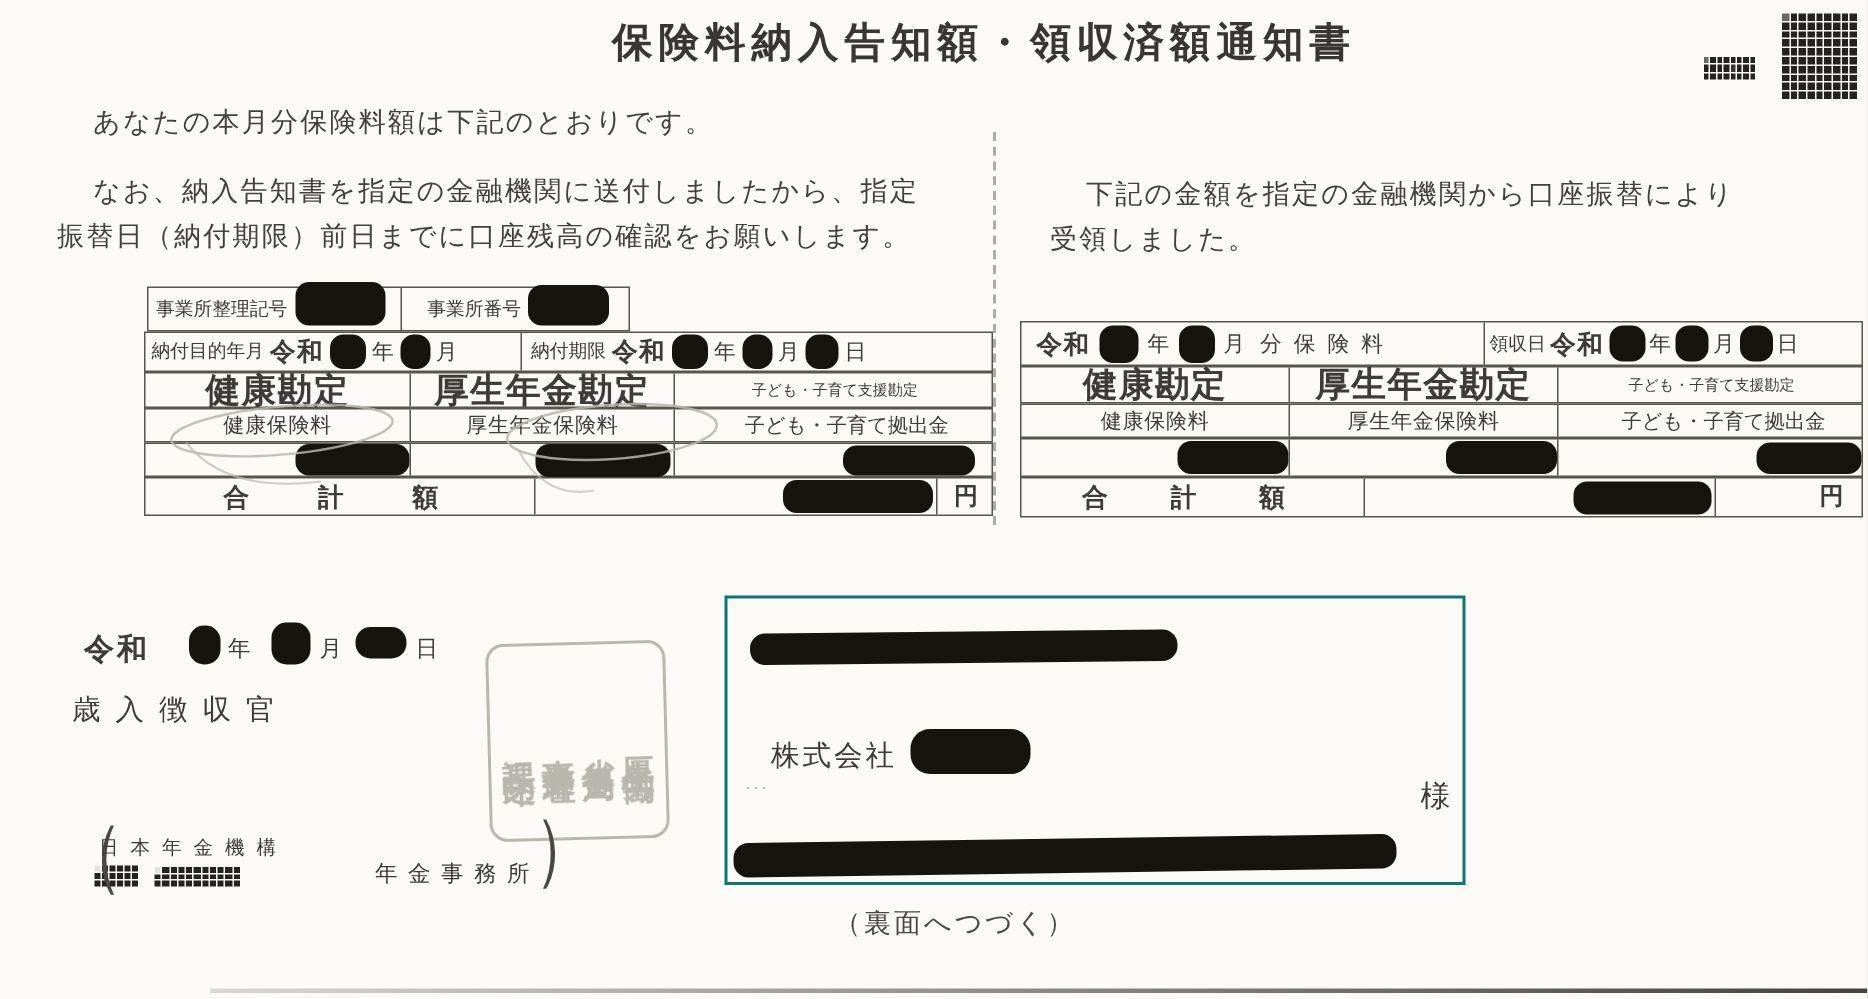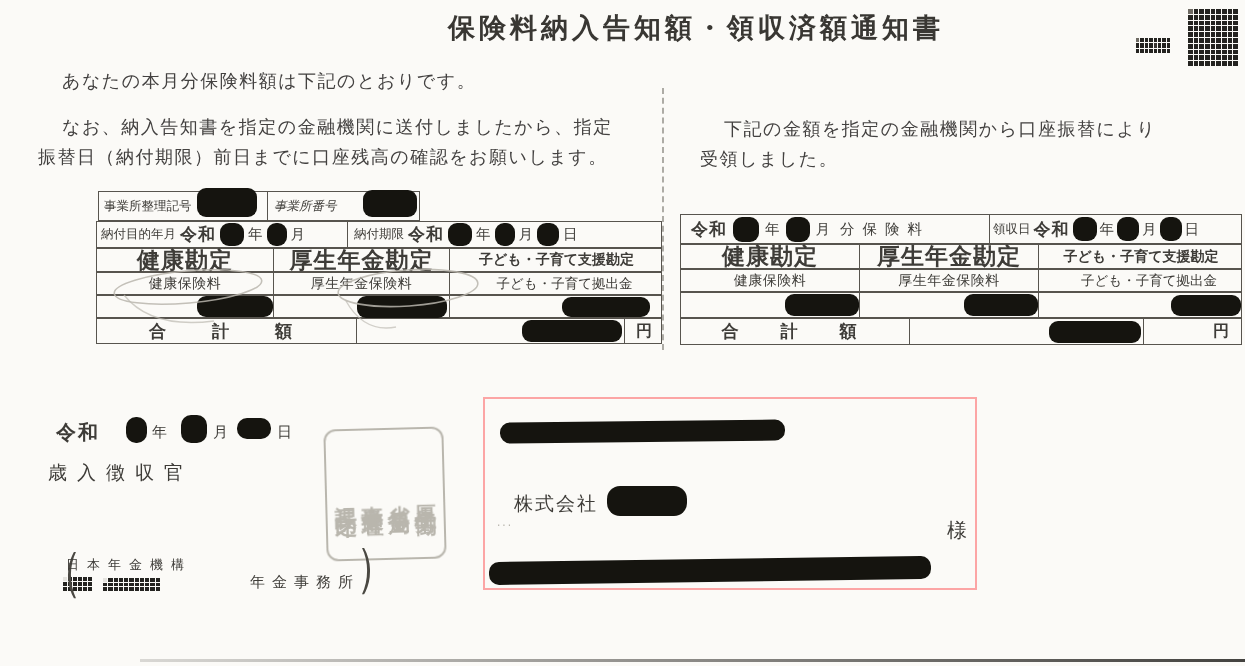--- a/index.html
+++ b/index.html
@@ -14,40 +14,40 @@
   
   .trow{position:absolute;border:1.6px solid #57544e;display:flex;box-sizing:border-box;}
   .tcell{height:100%;display:flex;align-items:center;justify-content:center;
          box-sizing:border-box;border-left:1.6px solid #57544e;column-gap:5px;
          position:relative;flex:none;white-space:nowrap;overflow:visible;}
   .tcell.first{border-left:none;}
   .xs{font-size:12.5px;}
   .md{font-size:14.5px;}
   .era{font-size:17px;font-weight:bold;letter-spacing:1px;}
   .hdr{font-size:23px;font-weight:bold;letter-spacing:1px;}
-  .hdr3{font-size:14px;font-weight:bold;}
+  .hdr3{font-size:10px;font-weight:normal;}
   .item{font-size:14px;letter-spacing:.5px;}
   .item3{font-size:13.5px;margin-left:16px;}
   .total{font-size:17px;font-weight:bold;letter-spacing:46px;padding-left:34px;}
   .yen{font-size:16px;font-weight:bold;}
   .para{position:absolute;font-size:18px;letter-spacing:1.5px;line-height:30px;white-space:nowrap;color:#434140;}
   .title{position:absolute;left:408px;top:10px;font-size:27px;font-weight:bold;
-         letter-spacing:4px;color:#393733;white-space:nowrap;margin-left:40px;}
+         letter-spacing:4px;color:#393733;white-space:nowrap;}
   .vdash{position:absolute;left:662px;top:88px;height:262px;border-left:2px dashed #8d8a83;opacity:.7;}
   .pixelgrid{position:absolute;display:grid;gap:1px;}
   .seal{position:absolute;left:325px;top:428px;width:120px;height:132px;
         border:2.5px solid #b2afa6;border-radius:12px;box-sizing:border-box;
         display:flex;flex-direction:row-reverse;justify-content:space-around;align-items:center;
         padding:4px 5px;opacity:.9;transform:rotate(-1.5deg);z-index:0;filter:blur(.3px);}
   .sealcol{writing-mode:vertical-rl;text-orientation:upright;font-size:22px;font-weight:bold;
            color:#b2afa6;letter-spacing:3px;line-height:1;}
   .bigparen{position:absolute;font-size:40px;font-weight:400;color:#4a4842;
             transform:scaleY(1.35);line-height:1;z-index:1;}
   .rbox{position:absolute;left:483px;top:397px;width:494px;height:193px;
-        border:2px solid #fca5a5;box-sizing:border-box;}
+        border:2px solid #0f766e;box-sizing:border-box;}
   .penmarks{position:absolute;left:96px;top:191px;z-index:2;pointer-events:none;}
   .scanline{position:absolute;left:140px;top:659px;width:1105px;height:3px;
             background:linear-gradient(90deg,rgba(80,78,72,.2),rgba(60,58,54,.55) 45%,rgba(35,34,31,.85));}
   .z1{z-index:1;}
 </style>
 </head>
 <body>
 
 <div class="page">
 
@@ -183,21 +183,21 @@
 
   <div class="vdash"></div>
 
   <div class="abs" style="left:96px;top:191px;width:566px;height:153px;">
 
     <div class="trow" style="left:2px;top:0;width:322px;height:30px;">
       <div class="tcell first" style="width:168px;justify-content:flex-start;padding-left:5px;">
         <span class="xs">事業所整理記号</span>
         <span class="blob" style="width:60px;height:29px;margin-top:-7px;"></span>
       </div>
-      <div class="tcell" style="width:150px;justify-content:space-between;padding-left:6px;font-style:italic;">
+      <div class="tcell" style="width:150px;justify-content:center;padding-left:6px;">
         <span class="xs">事業所番号</span>
         <span class="blob" style="width:54px;height:27px;margin-top:-5px;"></span>
       </div>
     </div>
 
     <div class="trow" style="left:0;top:30px;width:566px;height:27px;">
       <div class="tcell first" style="width:250px;justify-content:flex-start;padding-left:4px;column-gap:4px;">
         <span class="xs">納付目的年月</span>
         <span class="era">令和</span>
         <span class="blob" style="width:24px;height:23px;"></span>
@@ -424,15 +424,16 @@
 
   <div class="rbox">
     <div class="absblob" style="left:15px;top:22px;width:285px;height:21px;transform:rotate(-.6deg);"></div>
     <span class="abs" style="left:29px;top:92px;font-size:19px;letter-spacing:2px;">株式会社</span>
     <div class="absblob" style="left:122px;top:87px;width:80px;height:30px;border-radius:13px;"></div>
     <span class="abs" style="left:12px;top:116px;font-size:12px;color:#b7b4ac;letter-spacing:2px;">...</span>
     <span class="abs" style="left:462px;top:118px;font-size:20px;">様</span>
     <div class="absblob" style="left:4px;top:160px;width:442px;height:23px;transform:rotate(-.8deg);"></div>
   </div>
 
+  <div class="abs" style="left:556px;top:603px;font-size:18px;letter-spacing:2px;color:#4a4843;">（裏面へつづく）</div>
   <div class="scanline"></div>
 
 </div>
 
 </body></html>

